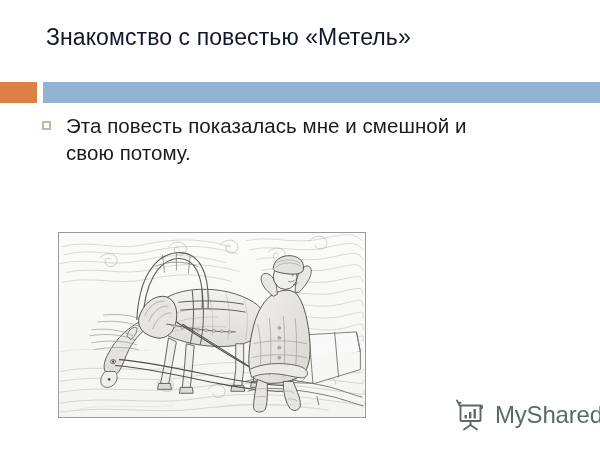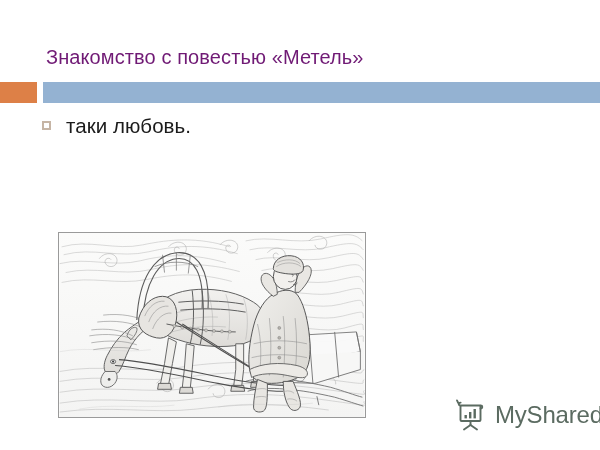--- a/index.html
+++ b/index.html
@@ -19,26 +19,26 @@
   .slide {
     position: absolute;
     inset: 0;
     background: #ffffff;
   }
 
   
   .slide-title {
     position: absolute;
     left: 46px;
-    top: 40px;
+    top: 20px;
     width: 530px;
-    font-size: 20px;
+    font-size: 23px;
     line-height: 34px;
     font-weight: 400;
-    color: #701a75;
+    color: #0f172a;
     letter-spacing: 0.1px;
     white-space: nowrap;
   }
 
   
   .divider {
     position: absolute;
     left: 0;
     top: 82px;
     width: 600px;
@@ -143,21 +143,22 @@
 
   <div class="divider">
     <div class="divider-accent"></div>
     <div class="divider-bar"></div>
   </div>
 
   <div class="body-block">
     <div class="bullet-row">
       <span class="bullet-marker"></span>
       <div class="body-text">
-        <span class="body-line">таки любовь.</span>
+        <span class="body-line">Эта повесть показалась мне и смешной и</span>
+        <span class="body-line">свою потому.</span>
       </div>
     </div>
   </div>
 
   <div class="illustration">
     <svg viewBox="0 0 308 186" xmlns="http://www.w3.org/2000/svg">
       <defs>
         <linearGradient id="skyg" x1="0" y1="0" x2="0" y2="1">
           <stop offset="0%" stop-color="#fbfbfa"></stop>
           <stop offset="100%" stop-color="#f4f4f3"></stop>

